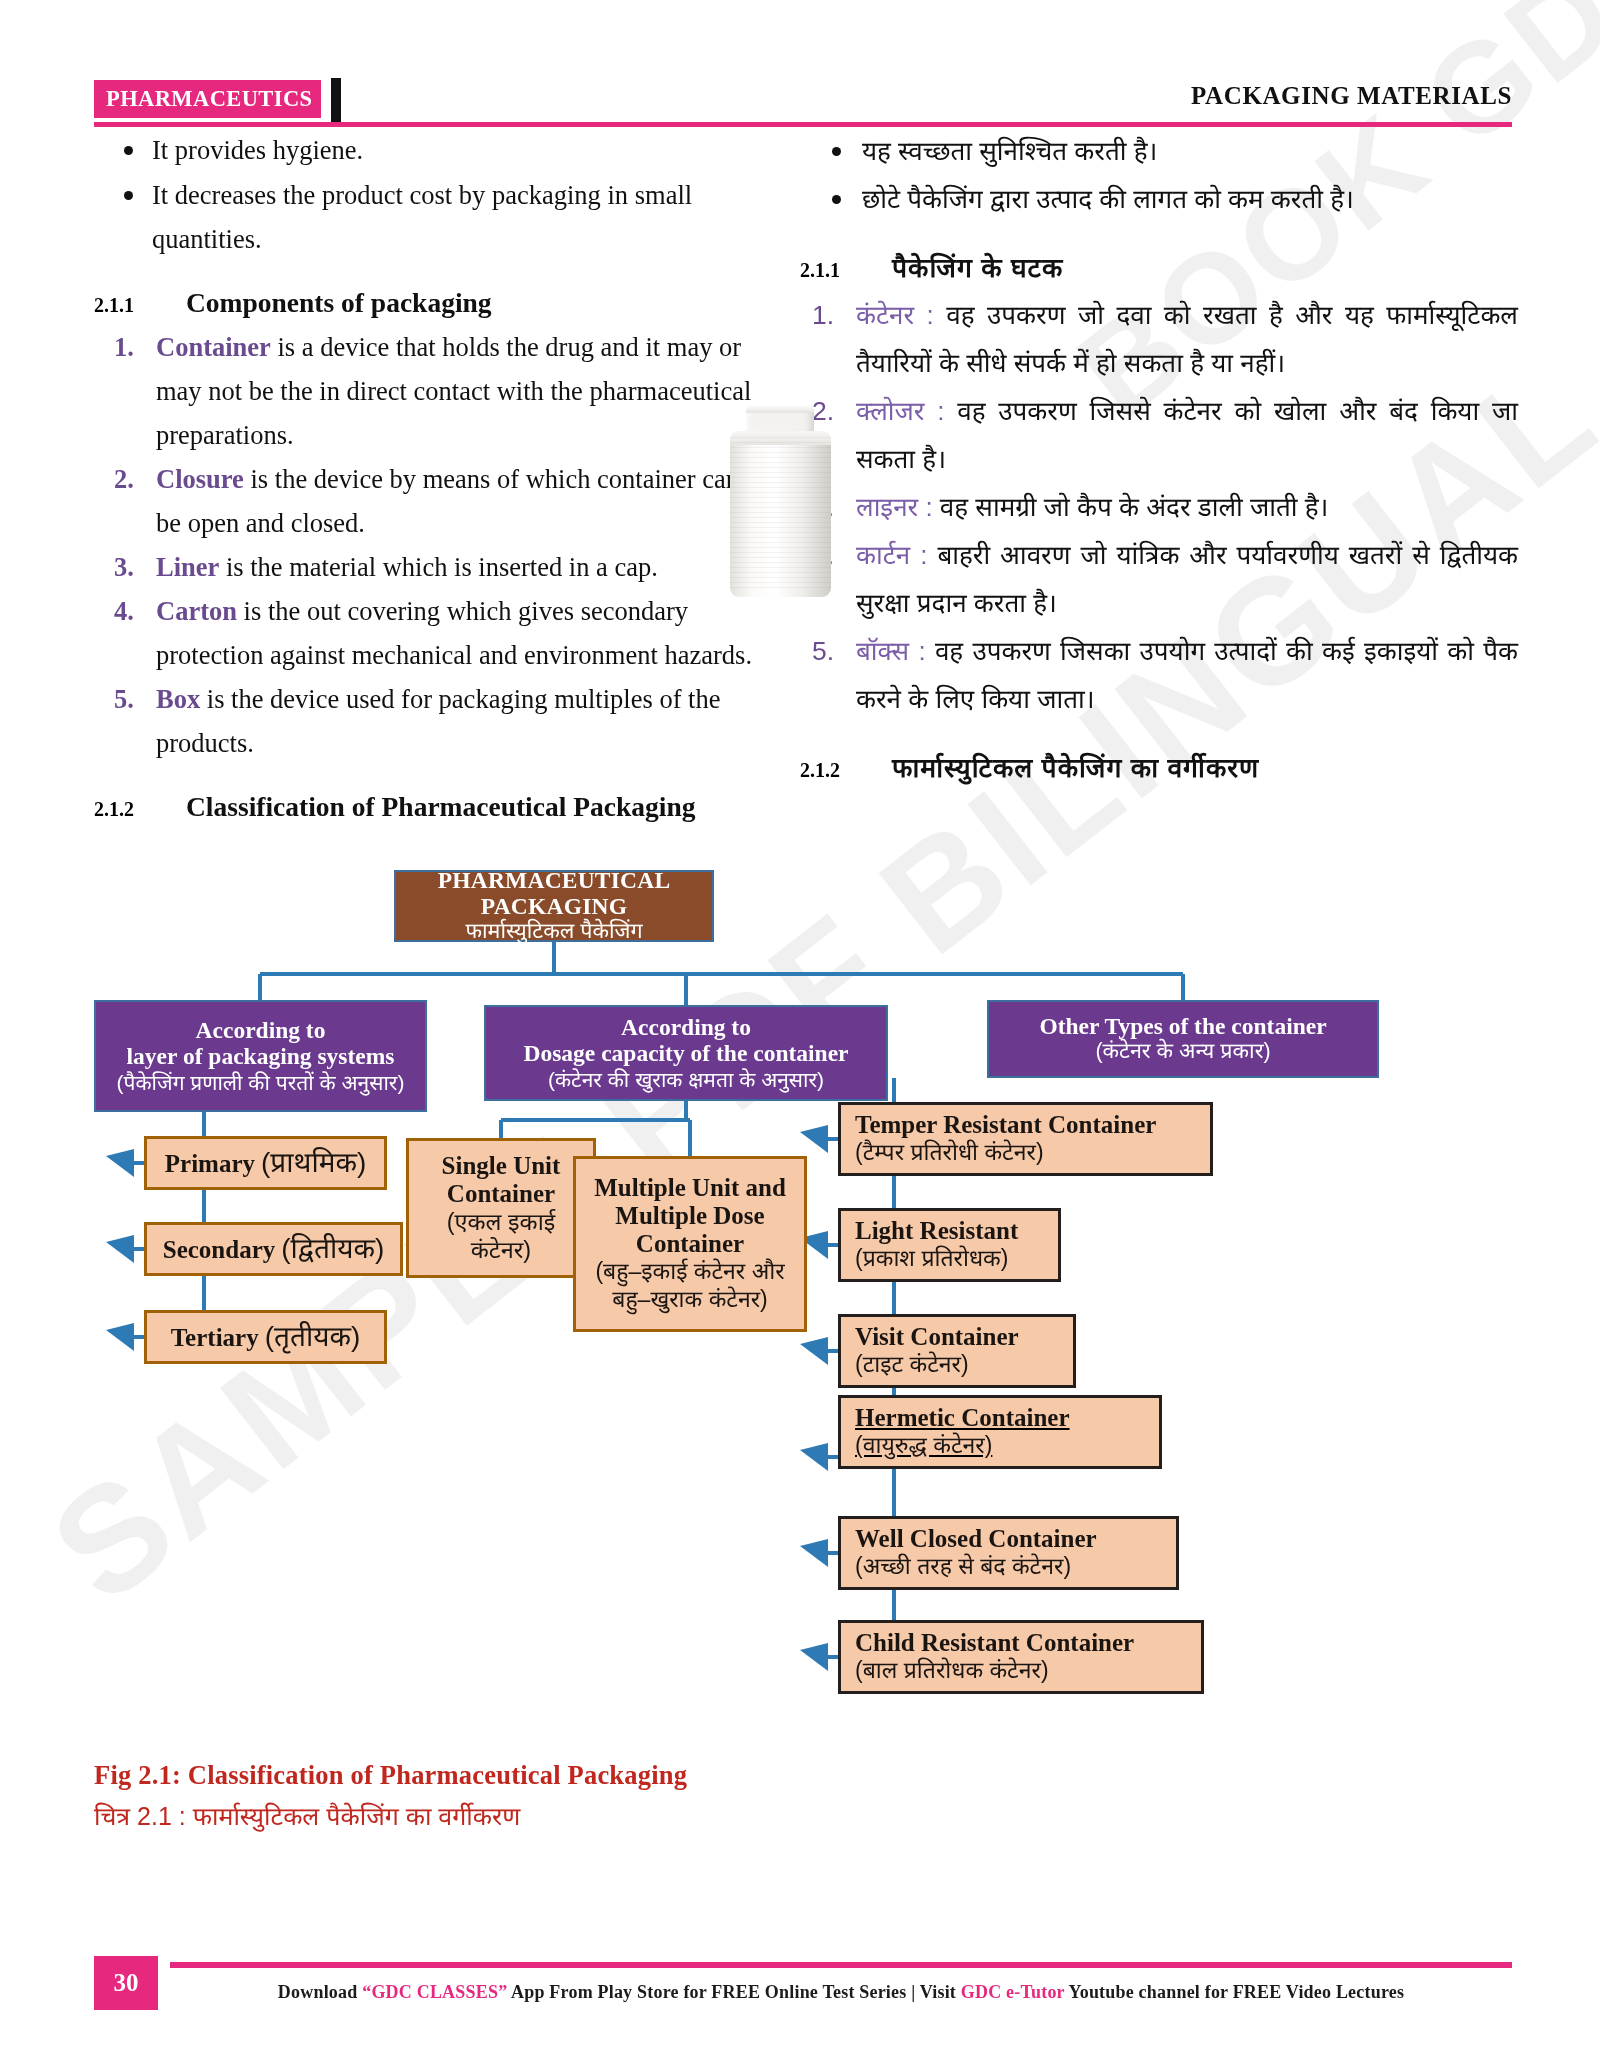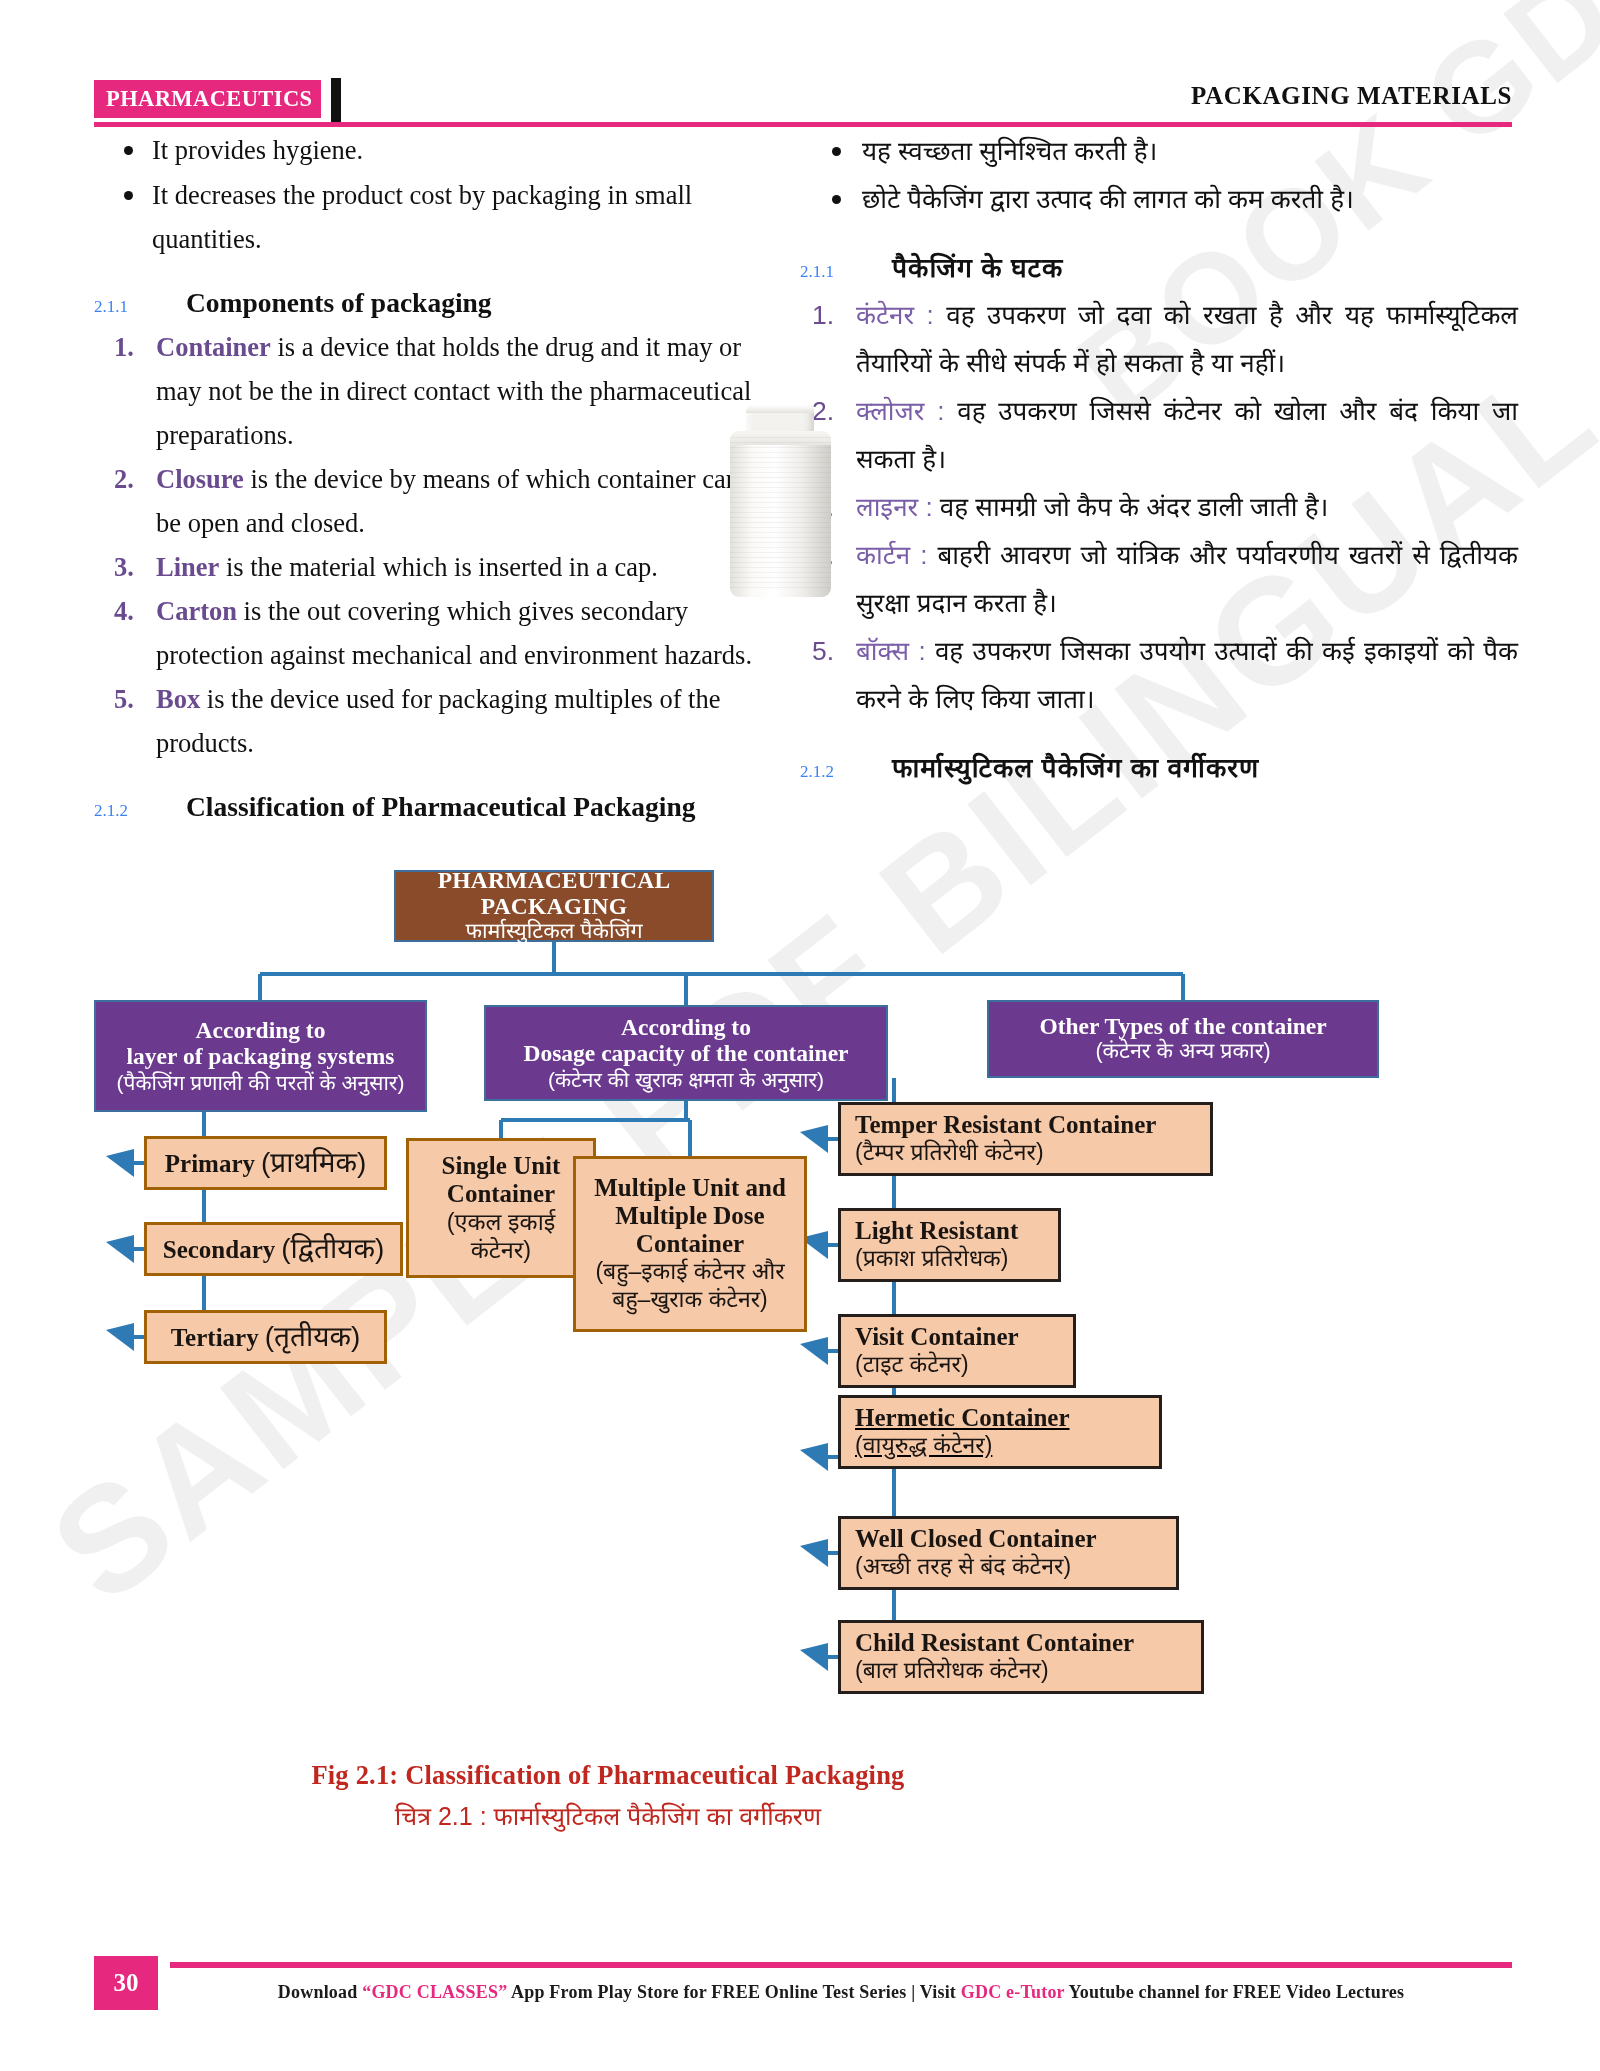--- a/index.html
+++ b/index.html
@@ -67,21 +67,21 @@
   .bullist.hi li{
     font-family:"Liberation Sans", sans-serif;font-size:26px;line-height:47px;
     padding-left:62px;
   }
   .bullist.hi li:before{left:32px;top:19px;}
 
   .sec-head{
     display:flex;align-items:baseline;margin-top:26px;margin-bottom:6px;
   }
   .sec-num{
-    font-weight:normal;font-size:17px;color:#3b82f6;width:92px;flex:0 0 92px;
+    font-weight:bold;font-size:20px;color:#000000;width:92px;flex:0 0 92px;
   }
   .sec-title{font-weight:bold;font-size:27.5px;color:#111;}
   .sec-title.hi{font-family:"Liberation Sans", sans-serif;font-weight:bold;font-size:26.5px;letter-spacing:1px;}
 
   .numlist{list-style:none;margin:0;padding:0;}
   .numlist li{
     position:relative;padding-left:62px;
     font-size:26.5px;line-height:44px;color:#111;
   }
   .numlist li .n{
@@ -197,21 +197,21 @@
   .r3{left:744px;top:444px;width:238px;height:74px;}
   .r4{left:744px;top:525px;width:324px;height:74px;text-decoration:underline;}
   .r5{left:744px;top:646px;width:341px;height:74px;}
   .r6{left:744px;top:750px;width:366px;height:74px;}
   .r-node .en{font-size:25px;}
   .r-node .hi{font-size:23px;}
   .r-left{align-items:flex-start;padding-left:14px;text-align:left;}
 
   
   .caption{
-    position:absolute;left:108px;top:1760px;width:1000px;text-align:center;z-index:2;
+    position:absolute;left:94px;top:1760px;width:1000px;text-align:left;z-index:2;
   }
   .cap-en{
     font-family:"Liberation Serif", serif;font-weight:bold;font-size:26.5px;color:#c0271f;
     letter-spacing:.2px;
   }
   .cap-hi{
     font-family:"Liberation Sans", sans-serif;font-size:25px;color:#c0271f;margin-top:7px;
   }
 
   

